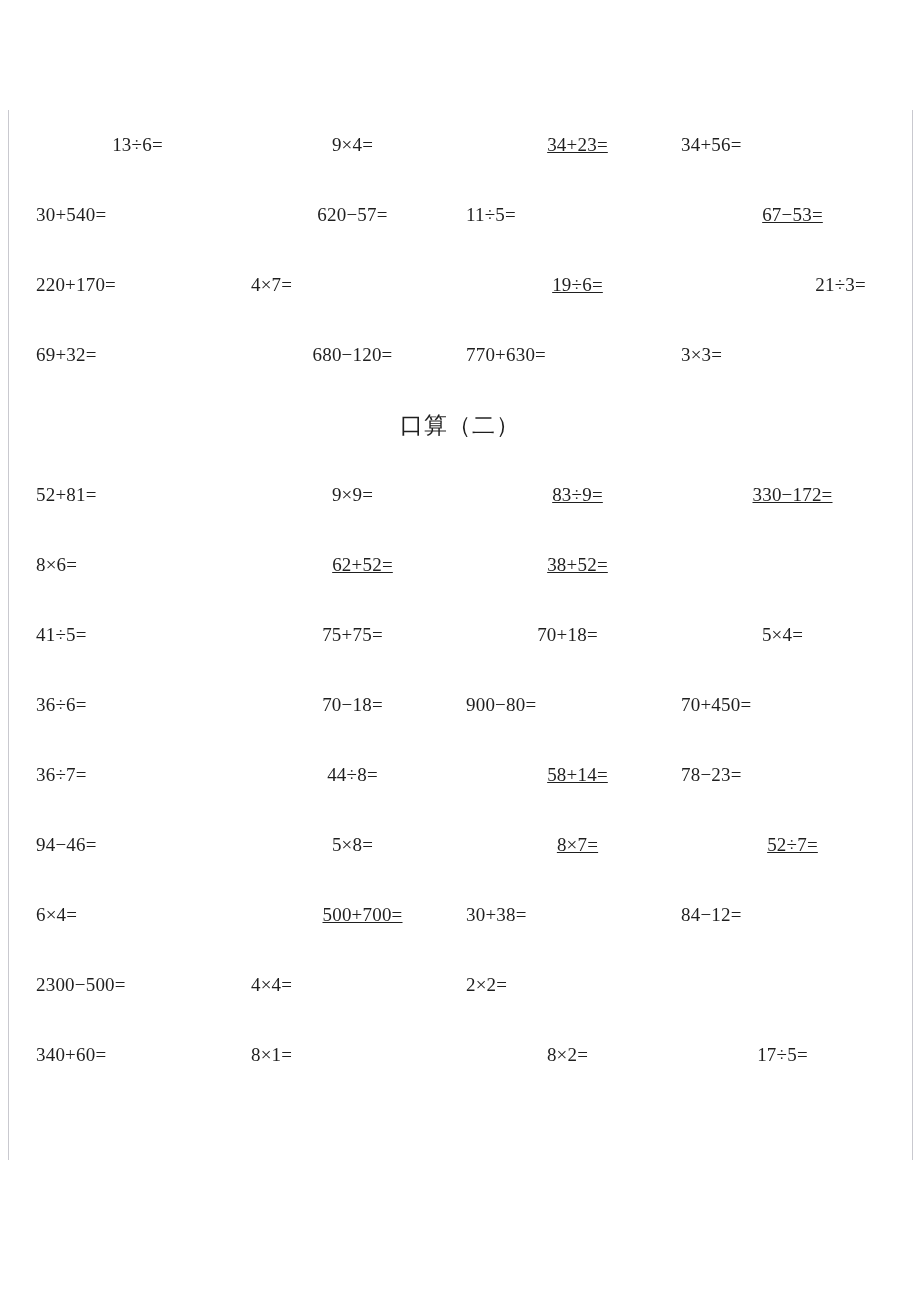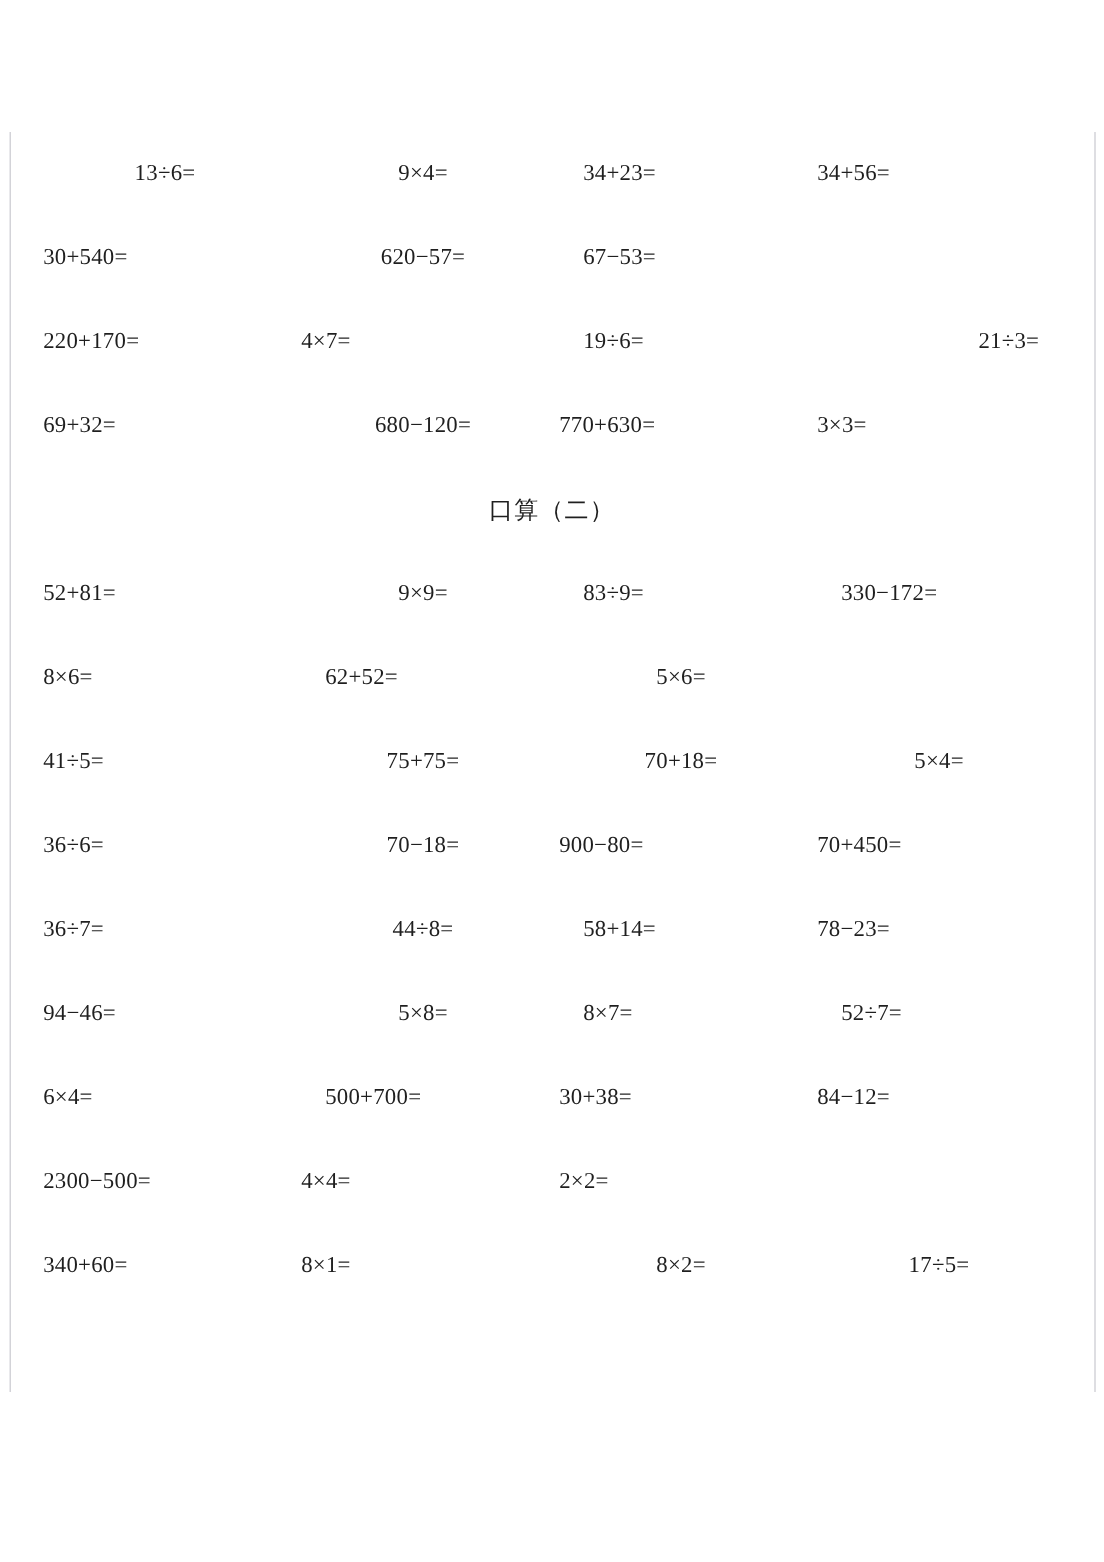--- a/index.html
+++ b/index.html
@@ -49,29 +49,29 @@
     font-size: 19px;
     line-height: 1.2;
     letter-spacing: 0.2px;
     white-space: nowrap;
     padding: 0 6px;
   }
   
   .al  { text-align: left; }
   .ac  { text-align: center; }
   .ar  { text-align: left; }
-  .acx { text-align: left; padding-left: 26px; }
+  .acx { text-align: center; padding-left: 26px; text-decoration: underline; }
   .arx { text-align: right; padding-right: 24px; }
 
   .section-heading {
     height: 70px;
     display: flex;
     align-items: center;
     justify-content: center;
-    font-size: 20px;
+    font-size: 23px;
     letter-spacing: 1px;
     font-family: "Liberation Serif", "DejaVu Serif", serif;
   }
 
   .spacer-top { height: 110px; }
 </style>
 </head>
 <body>
 
 <div class="page-frame"></div>
@@ -82,20 +82,21 @@
       <div class="section">
         <div class="problem-row">
           <div class="cell ac">13÷6=</div>
           <div class="cell ac">9×4=</div>
           <div class="cell acx">34+23=</div>
           <div class="cell ar">34+56=</div>
         </div>
         <div class="problem-row">
           <div class="cell al">30+540=</div>
           <div class="cell ac">620−57=</div>
+          <div class="cell al">11÷5=</div>
           <div class="cell acx">67−53=</div>
         </div>
         <div class="problem-row">
           <div class="cell al">220+170=</div>
           <div class="cell al">4×7=</div>
           <div class="cell acx">19÷6=</div>
           <div class="cell arx">21÷3=</div>
         </div>
         <div class="problem-row">
           <div class="cell al">69+32=</div>
@@ -108,21 +109,21 @@
         <div class="section-heading">口算（二）</div>
         <div class="problem-row">
           <div class="cell al">52+81=</div>
           <div class="cell ac">9×9=</div>
           <div class="cell acx">83÷9=</div>
           <div class="cell acx">330−172=</div>
         </div>
         <div class="problem-row">
           <div class="cell al">8×6=</div>
           <div class="cell acx">62+52=</div>
-          <div class="cell ac">5×6=</div>
+          <div class="cell acx">38+52=</div>
         </div>
         <div class="problem-row">
           <div class="cell al">41÷5=</div>
           <div class="cell ac">75+75=</div>
           <div class="cell ac">70+18=</div>
           <div class="cell ac">5×4=</div>
         </div>
         <div class="problem-row">
           <div class="cell al">36÷6=</div>
           <div class="cell ac">70−18=</div>

